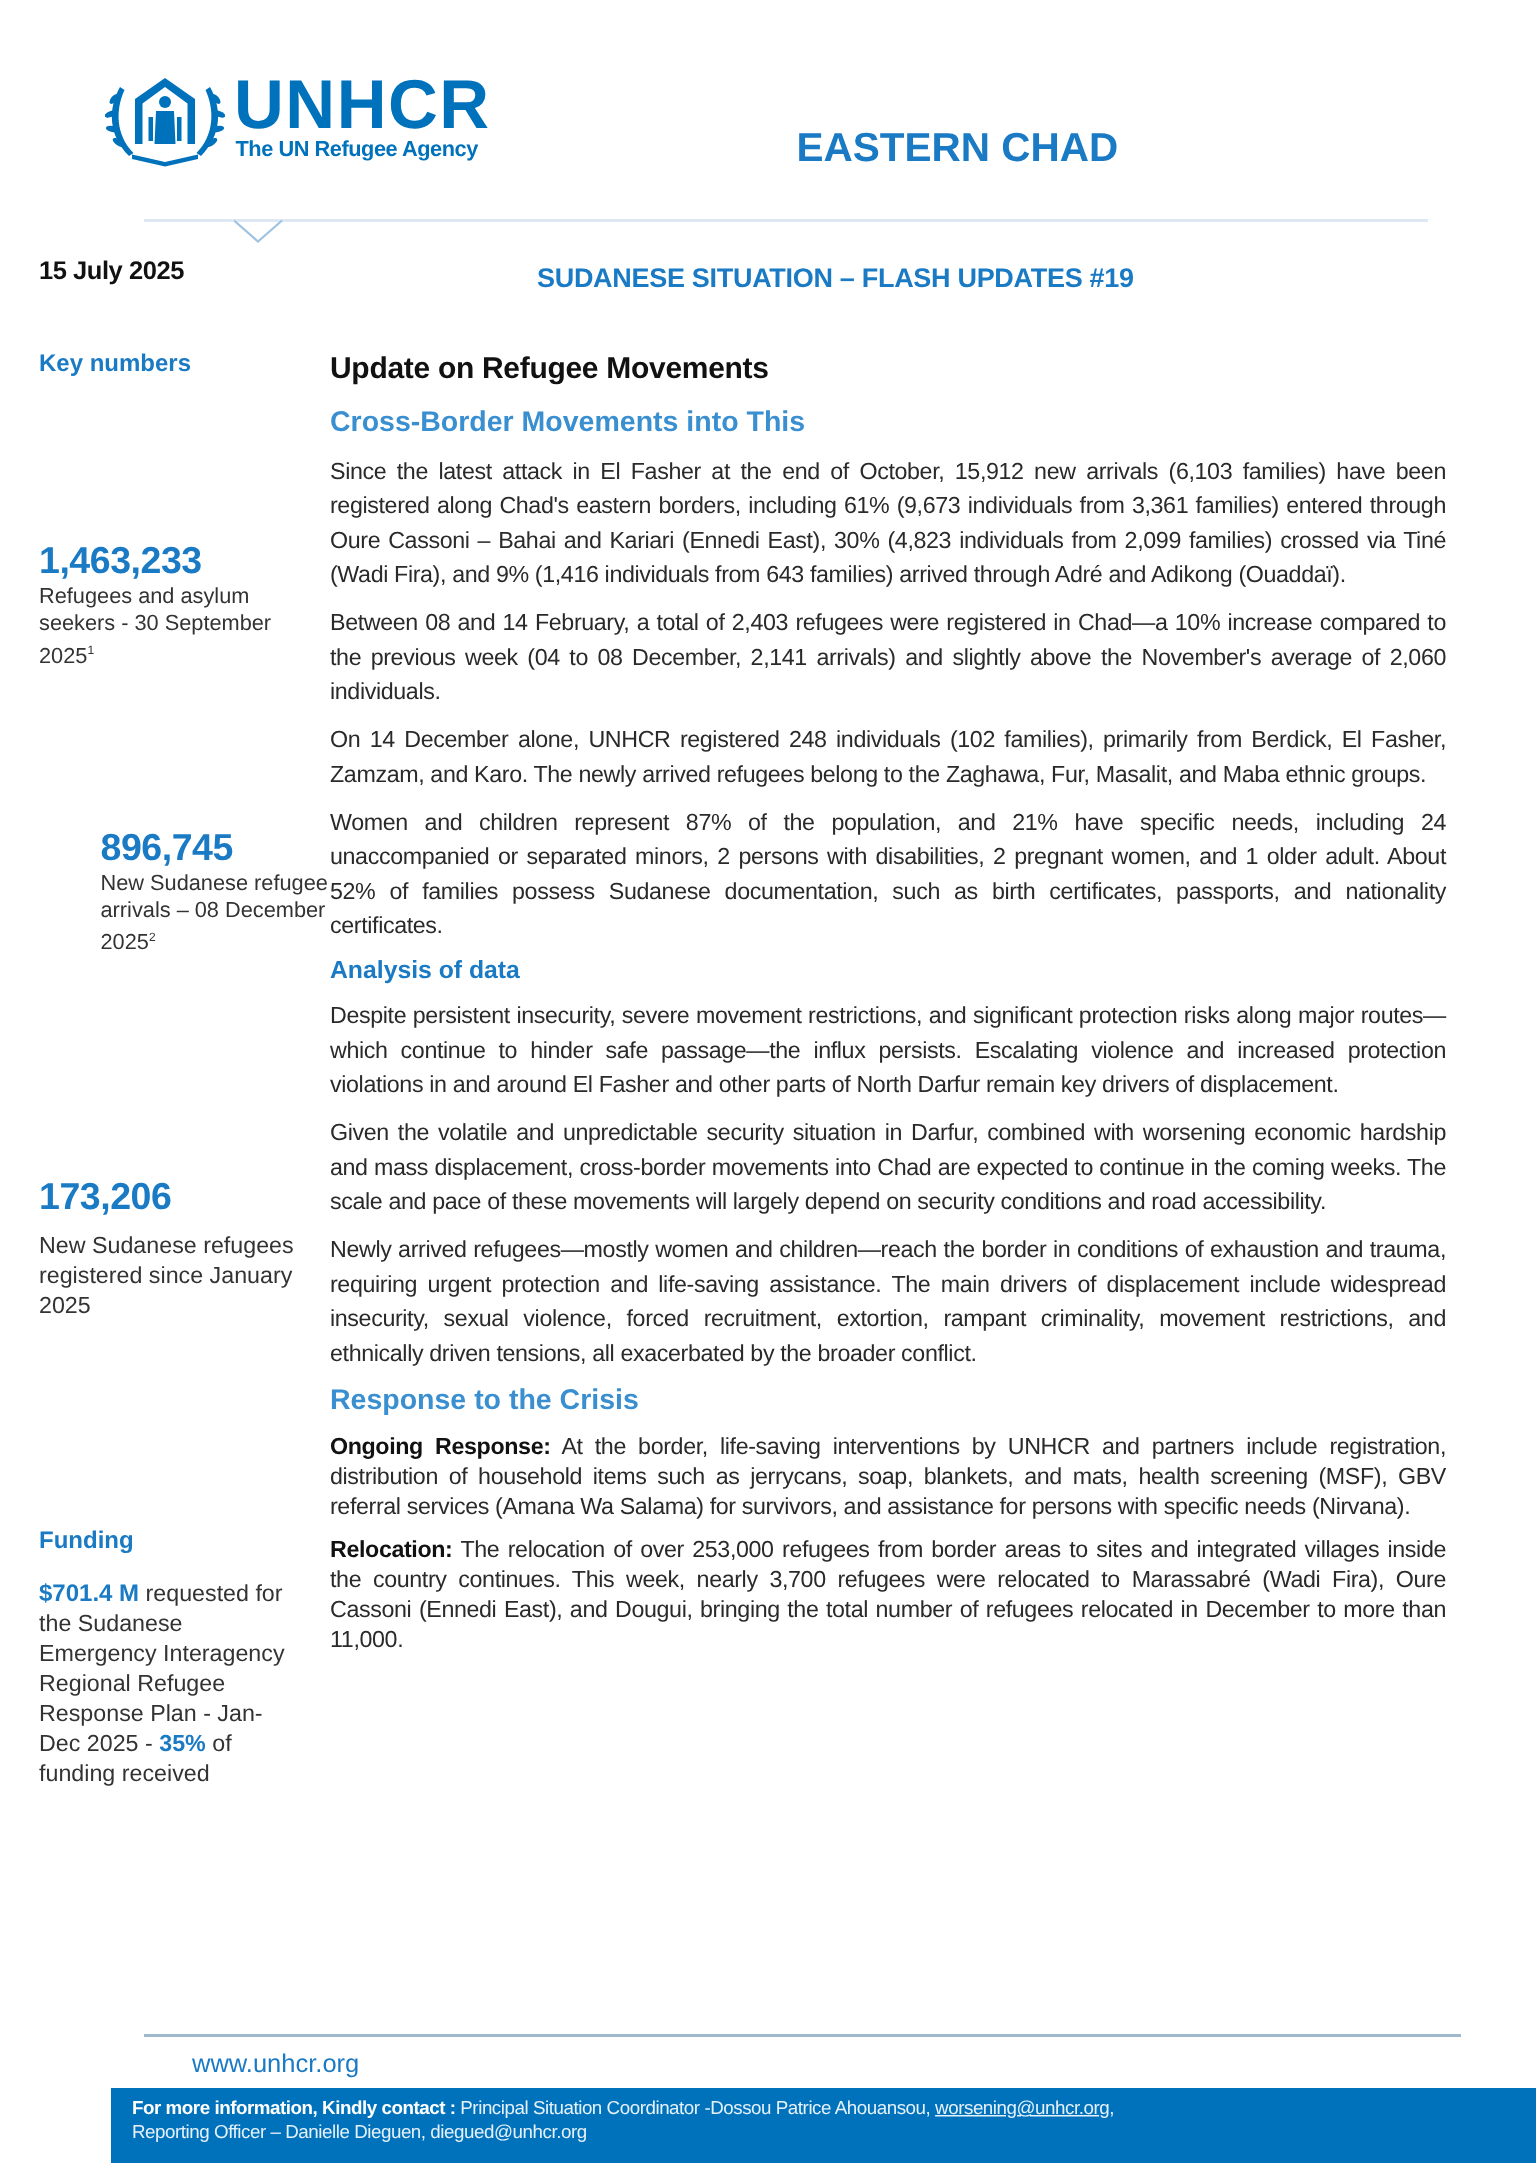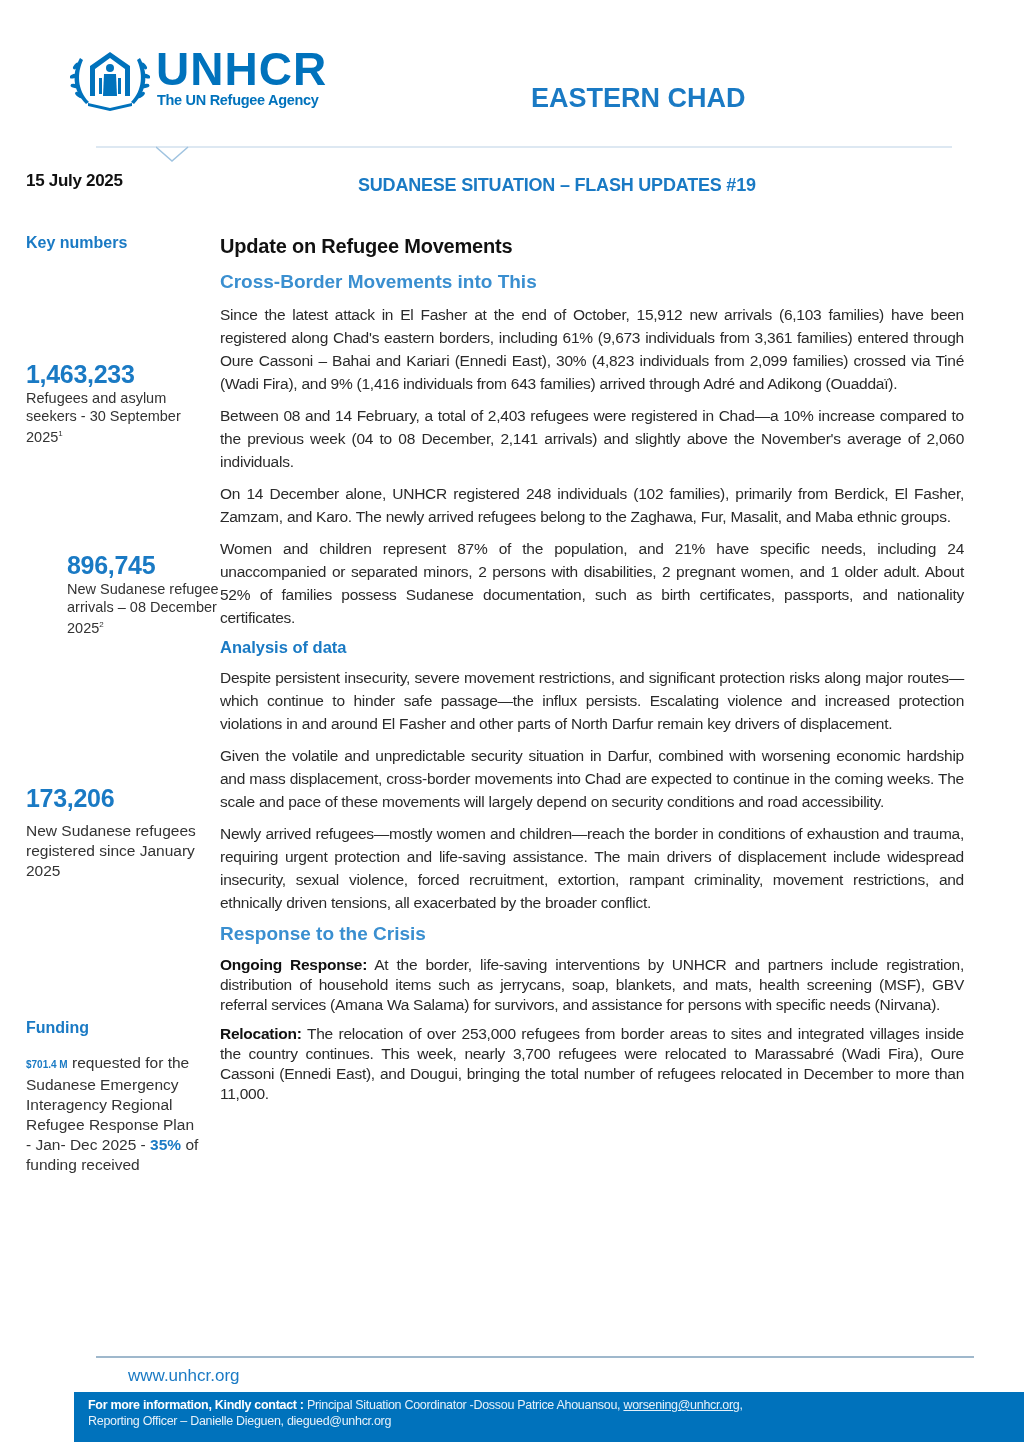--- a/index.html
+++ b/index.html
@@ -20,21 +20,21 @@
   .chevron { left: 155px; top: 144px; width: 34px; height: 20px; }
   .date { left: 26px; top: 171px; font-size: 17px; font-weight: bold; color: #111; letter-spacing: -0.3px; }
   .flash { left: 358px; top: 175px; font-size: 18px; font-weight: bold; color: #1a7ac4; letter-spacing: -0.2px; }
 
   
   .side-h { font-size: 16px; font-weight: bold; color: #1a7ac4; }
   .kn-val { font-size: 25px; font-weight: bold; color: #1a7ac4; letter-spacing: -0.3px; }
   .kn-lbl { font-size: 14.5px; color: #333; line-height: 18px; width: 175px; }
   .kn-lbl sup { font-size: 8px; vertical-align: super; }
   .fund { left: 26px; top: 1053px; width: 175px; font-size: 15.5px; color: #333; line-height: 20px; }
-  .fund .hl { color: #1a7ac4; font-weight: bold; font-size: 10px; }
+  .fund .hl { color: #1a7ac4; font-weight: bold; font-size: 16px; }
 
   
   .main { left: 220px; top: 235px; width: 744px; }
   .h1 { font-size: 20px; font-weight: bold; color: #111; margin: 0 0 13px 0; letter-spacing: -0.2px; }
   .h2 { font-size: 19px; font-weight: bold; color: #3a8fd0; margin: 0 0 10px 0; }
   .h3 { font-size: 16.5px; font-weight: bold; color: #1a7ac4; margin: 0 0 9px 0; }
   .p { font-size: 15.5px; line-height: 23px; color: #2a2a2a; text-align: justify;
        margin: 0 0 9px 0; letter-spacing: -0.25px; }
   .p.tight { line-height: 20px; }
   .p b { color: #111; }

